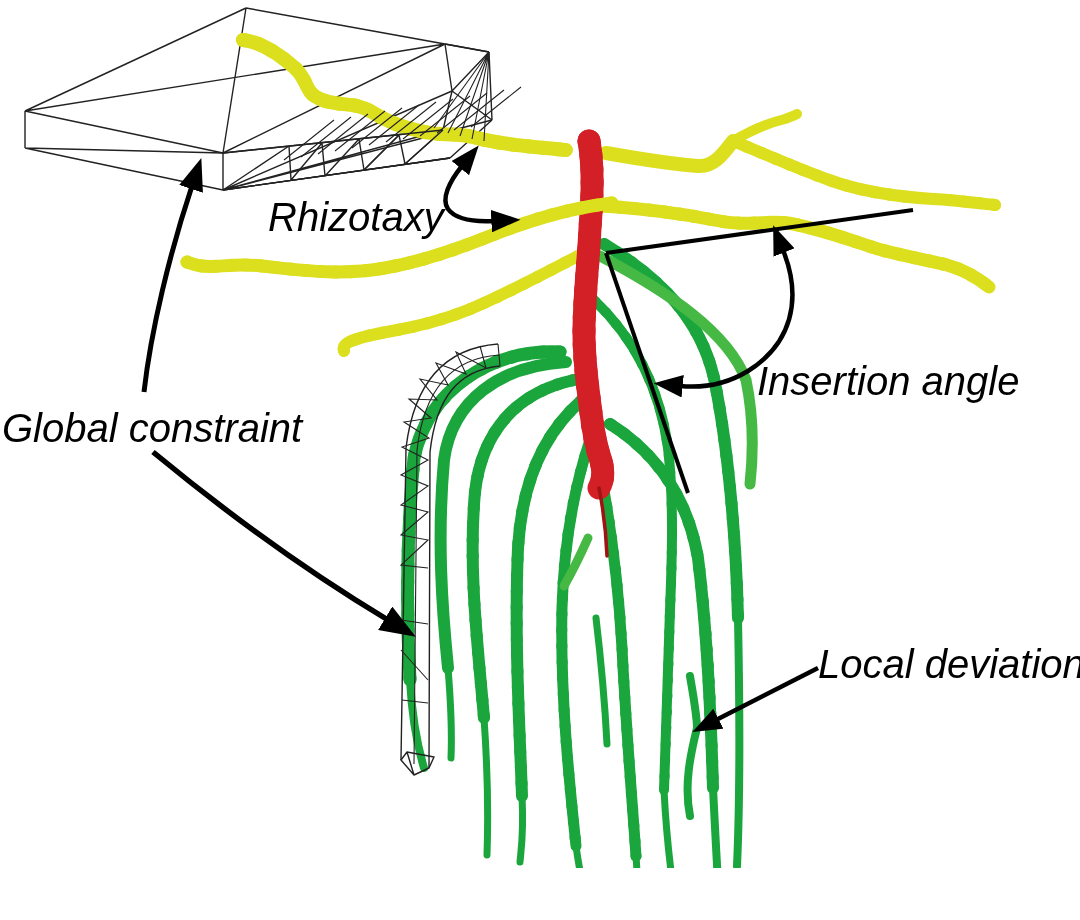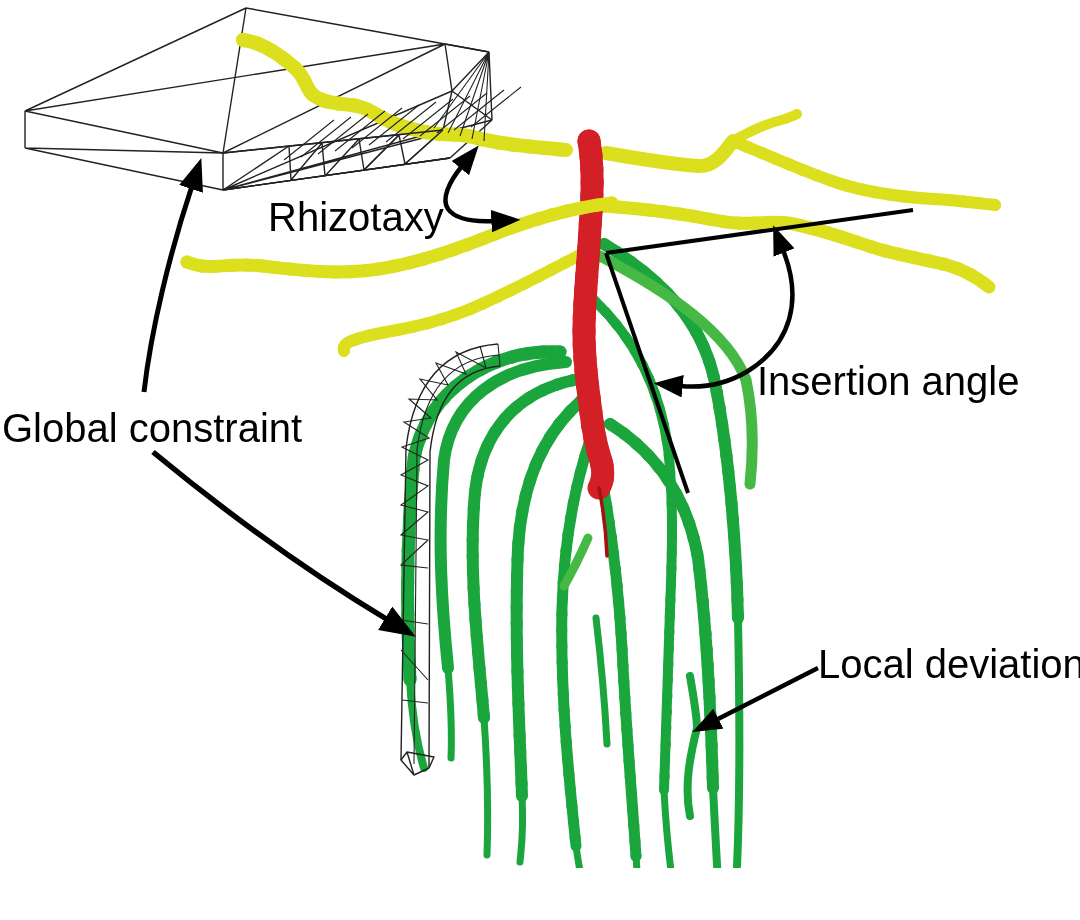--- a/index.html
+++ b/index.html
@@ -1,16 +1,16 @@
 <!DOCTYPE html>
 <html style="--taproot-red: #d31f26; --taproot-red-dark: #a11212; --lateral-root-yellow: #dcdf1d; --branch-root-green: #1aa63c; --branch-root-green-light: #45b944; --wireframe: #222222; --annotation: #000000; --background: #ffffff;"><head>
 <meta charset="utf-8">
 <style>
   html,body{margin:0;padding:0;background:var(--background,#fff);}
-  .stage{position:relative;width:1080px;height:868px;background:var(--background,#fff);overflow:hidden;}
+  .stage{position:relative;width:1080px;height:868px;background:var(--background,#fff);overflow:hidden;font-style:italic;}
   svg{display:block;}
   .wire{stroke:var(--wireframe,#222);stroke-width:1.4;fill:none;stroke-linejoin:round;}
   .wire-thin{stroke:var(--wireframe,#222);stroke-width:1.1;fill:none;}
   .root{fill:none;stroke-linecap:round;stroke-linejoin:round;}
   .y{stroke:var(--lateral-root-yellow,#dcdf1d);}
   .g{stroke:var(--branch-root-green,#1aa63c);}
   .gl{stroke:var(--branch-root-green-light,#45b944);}
   .r{stroke:var(--taproot-red,#d31f26);}
   .rt{stroke:var(--taproot-red-dark,#a11212);}
   .ty{stroke:rgba(128,122,0,.55);stroke-dasharray:2 13;fill:none;stroke-linecap:butt;}

